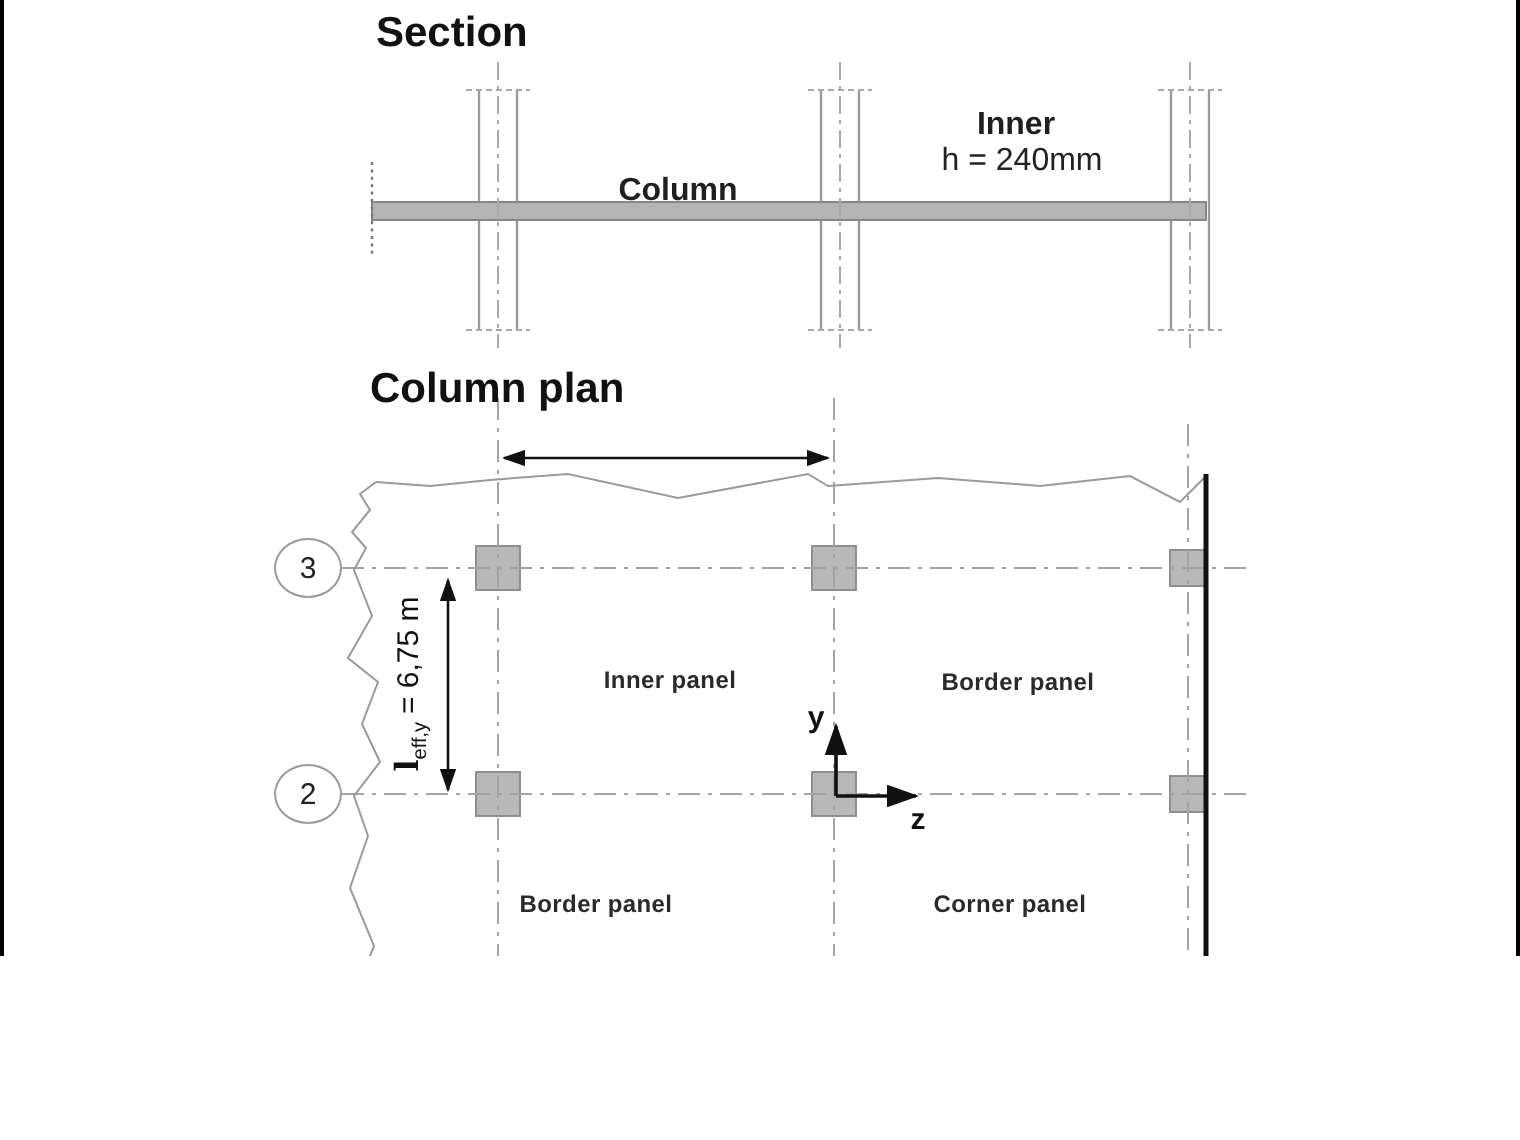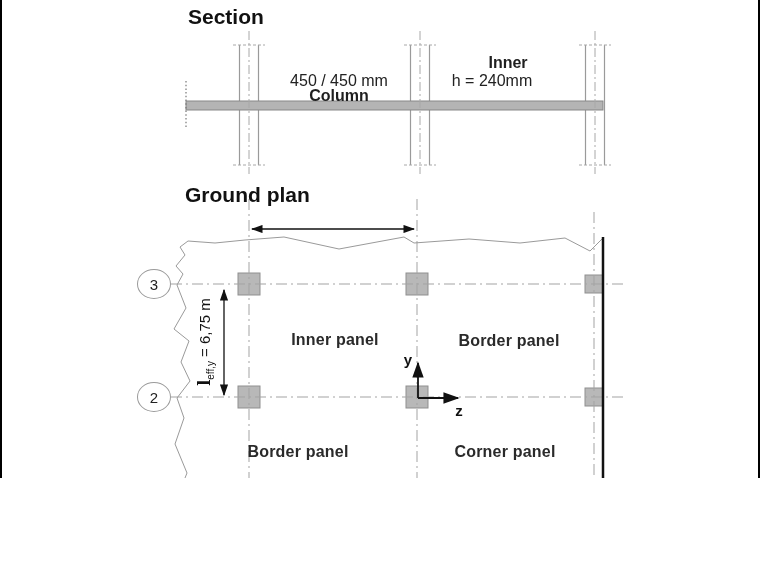--- a/index.html
+++ b/index.html
@@ -7,21 +7,21 @@
     position:relative;width:760px;height:478px;background:#ffffff;
     font-family:"Liberation Sans",sans-serif;color:#1a1a1a;overflow:hidden;
     border-left:2px solid #000;border-right:2px solid #000;box-sizing:border-box;
   }
   svg{position:absolute;left:0;top:0;}
   .lbl{position:absolute;white-space:nowrap;}
   .title{font-size:21px;font-weight:bold;color:#111;}
   .center{transform:translate(-50%,-50%);}
   .bold16{font-size:16px;font-weight:bold;color:#1f1f1f;}
   .reg16{font-size:16px;color:#222;}
-  .panel{font-size:16px;font-weight:bold;color:#2a2a2a;letter-spacing:.2px;}
+  .panel{font-size:12px;font-weight:bold;color:#2a2a2a;letter-spacing:.2px;}
   .dim{font-size:15px;color:#111;}
   .dim .sym{font-family:"DejaVu Serif",serif;font-weight:bold;font-size:16px;}
   .dim sub{font-size:10px;}
   .dim .val{margin-left:4px;}
   .rot{transform:translate(-50%,-50%) rotate(-90deg);}
   .axis{font-size:15px;font-weight:bold;color:#111;}
   .gridcircle{
     position:absolute;width:34px;height:30px;border:1.2px solid #9a9a9a;
     border-radius:50%;background:#fff;display:flex;align-items:center;
     justify-content:center;font-size:15px;color:#222;box-sizing:border-box;
@@ -100,25 +100,24 @@
       <line x1="222" y1="290" x2="222" y2="395" stroke="#111" stroke-width="1.3" marker-start="url(#ah)" marker-end="url(#ah)"></line>
 
       <line x1="416" y1="398" x2="416" y2="363" stroke="#111" stroke-width="1.8" marker-end="url(#ah)"></line>
       <line x1="416" y1="398" x2="456" y2="398" stroke="#111" stroke-width="1.8" marker-end="url(#ah)"></line>
     </g>
   </svg>
 
   <div class="lbl title" style="left:186px;top:5px;">Section</div>
 
   <div class="lbl bold16 center" style="left:337px;top:63px;margin-top:33px;">Column</div>
-  <div class="lbl reg16 center" style="left:337px;top:81px;">450 / 450 mm</div>
   <div class="lbl bold16 center" style="left:506px;top:63px;">Inner</div>
-  <div class="lbl reg16 center" style="left:490px;top:81px;">h = 240mm</div>
+  <div class="lbl reg16 center" style="left:509px;top:81px;">h = 240mm</div>
 
-  <div class="lbl title" style="left:183px;top:183px;">Ground plan</div>
+  <div class="lbl title" style="left:183px;top:183px;">Column plan</div>
 
 
   <div class="lbl dim rot" style="left:203px;top:342px;">
     <span class="sym">l</span><sub>eff,y</sub><span class="val">= 6,75 m</span>
   </div>
 
   <div class="lbl panel center" style="left:333px;top:340px;">Inner panel</div>
   <div class="lbl panel center" style="left:507px;top:341px;">Border panel</div>
   <div class="lbl panel center" style="left:296px;top:452px;">Border panel</div>
   <div class="lbl panel center" style="left:503px;top:452px;">Corner panel</div>

